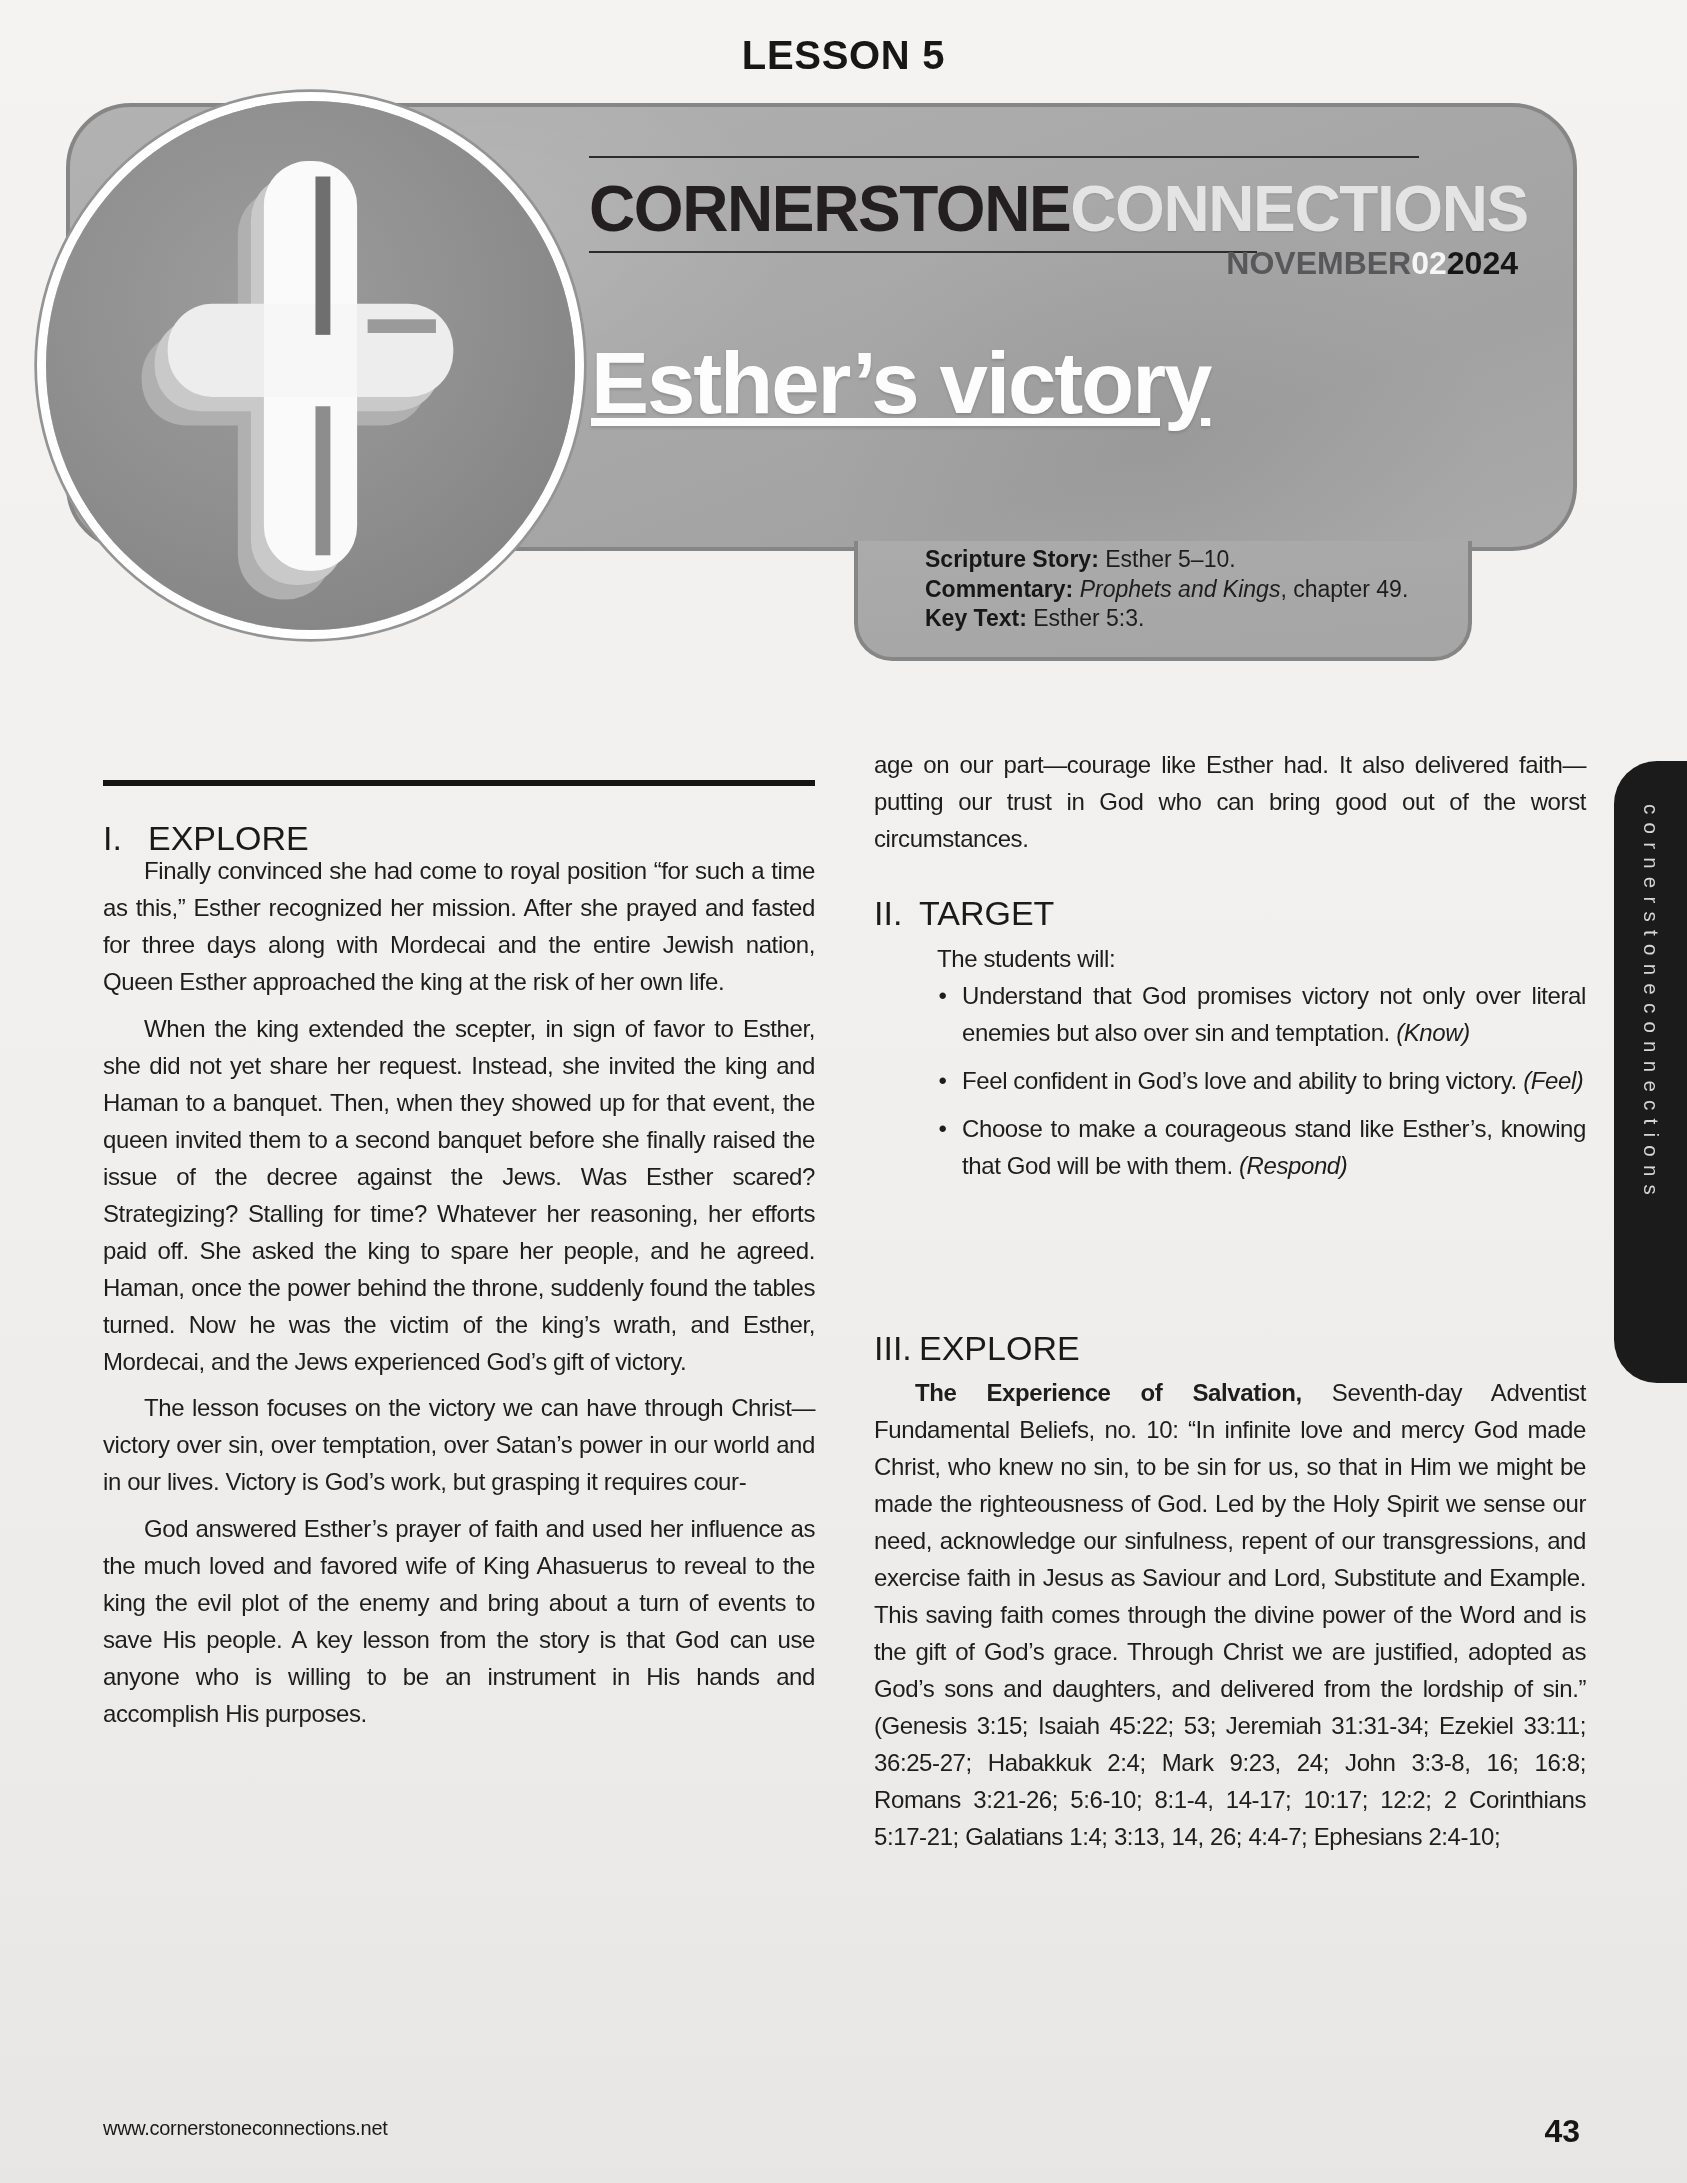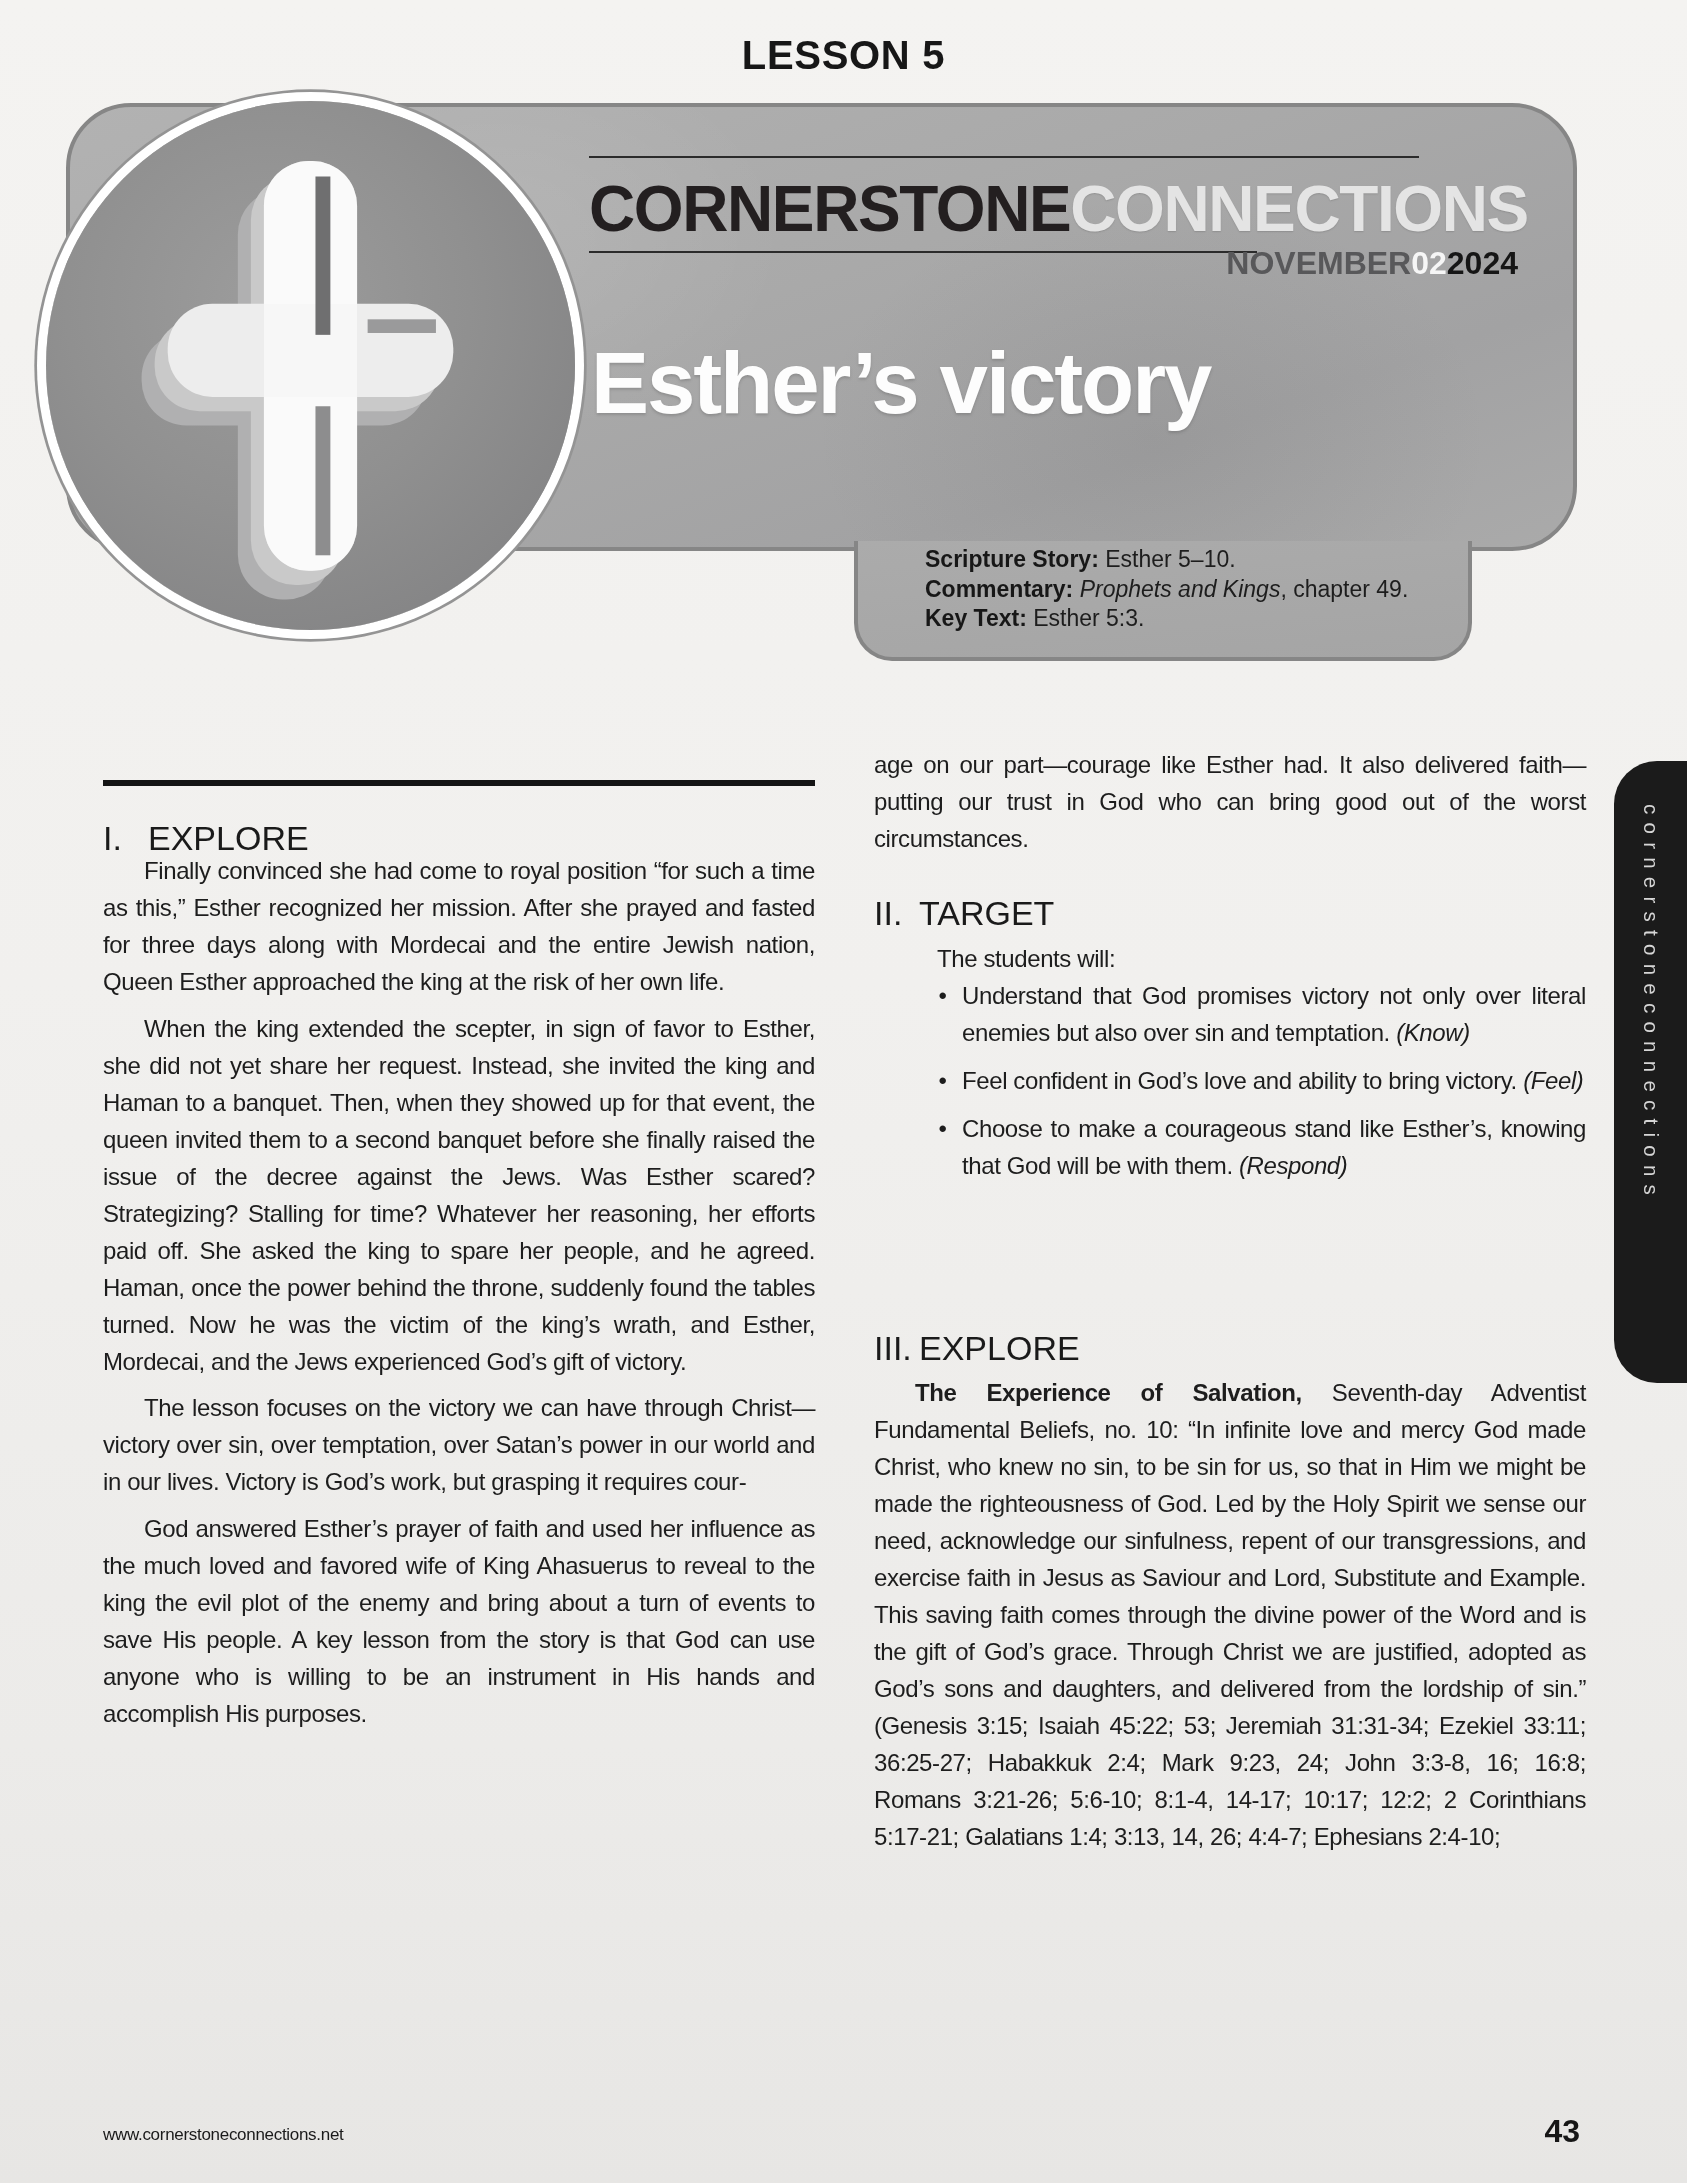--- a/index.html
+++ b/index.html
@@ -39,20 +39,21 @@
     position:absolute; left:893px; top:245px; width:625px; text-align:right;
     font-size:32px; font-weight:bold; letter-spacing:0; white-space:nowrap;
   }
   .issue-month { color:#58585a; }
   .issue-day { color:#f6f6f6; }
   .issue-year { color:#161616; }
   .lesson-title {
     position:absolute; left:591px; top:333px; font-size:87px; font-weight:bold;
     letter-spacing:-2.1px; color:#fdfdfd; text-shadow:0 2.1px 2.7px rgba(70,70,70,.25);
     white-space:nowrap;
+    text-decoration:underline;
   }
   .scripture-info { position:absolute; left:925px; top:545px; font-size:23px; line-height:29.5px; color:#1d1d1d; }
   .scripture-info .lbl { font-weight:bold; color:#171717; }
   .scripture-info .ital { font-style:italic; }
   
   .logo-circle {
     position:absolute; left:46px; top:101px; width:529px; height:529px; border-radius:50%;
     background:radial-gradient(circle at 42% 38%, #9c9c9c 0%, #909090 45%, #858586 78%, #7e7e7f 100%);
     box-shadow:0 0 0 9px #ffffff, 0 0 0 11.7px #949494;
   }
@@ -76,21 +77,21 @@
   .side-tab {
     position:absolute; left:1614px; top:761px; width:74px; height:622px;
     background:#1b1b1b; border-radius:43px 0 0 43px;
   }
   .side-tab .vtext {
     position:absolute; top:43px; left:50%; transform:translateX(-50%);
     writing-mode:vertical-rl; font-size:20.6px; letter-spacing:8.2px; color:#d6d6d6;
     white-space:nowrap;
   }
   
-  .footer-url { position:absolute; left:103px; top:2117px; font-size:17px; letter-spacing:-0.3px; color:#1a1a1a; text-decoration:none;margin-top:8px; }
+  .footer-url { position:absolute; left:103px; top:2117px; font-size:20px; letter-spacing:-0.3px; color:#1a1a1a; text-decoration:none; }
   .page-number { position:absolute; left:1374px; top:2113px; width:206px; text-align:right; font-size:32px; font-weight:bold; color:#161616; }
 </style>
 </head>
 <body>
 
 <div id="page">
 
   <div class="lesson-label">LESSON 5</div>
 
   <div class="banner"></div>

